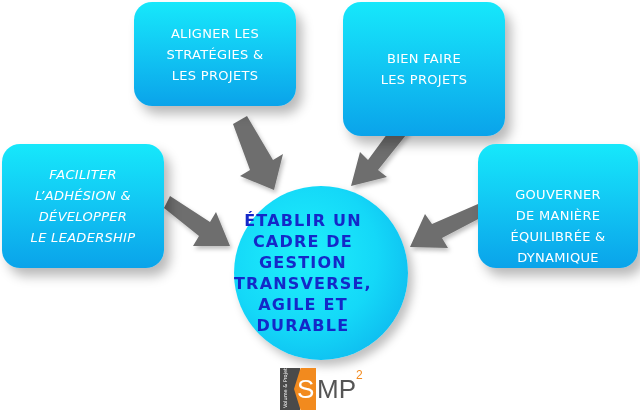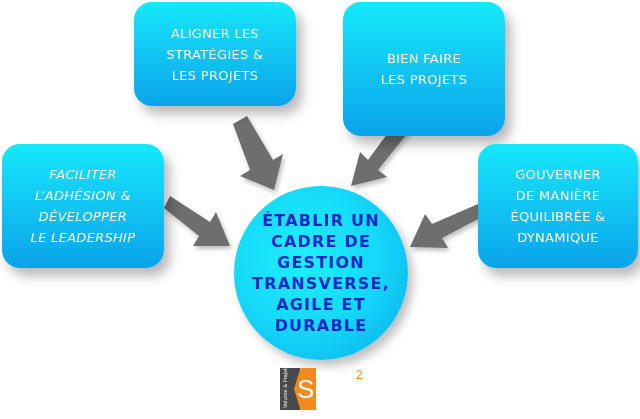--- a/index.html
+++ b/index.html
@@ -8,26 +8,26 @@
     position:absolute; border-radius:18px;
     background: linear-gradient(180deg, #16e8fb 0%, #12c9f4 45%, #0aa3ea 100%);
     box-shadow: 6px 8px 12px rgba(0,0,0,0.28);
     display:flex; align-items:center; justify-content:center; text-align:center;
     color:#ffffff; font-size:13px; line-height:21px; letter-spacing:0.3px;
   }
   .box .txt { white-space:pre-line; }
   #b-align { left:134px; top:2px; width:162px; height:104px; }
   #b-bien  { left:343px; top:2px; width:162px; height:134px; }
   #b-fac   { left:2px;   top:144px; width:162px; height:124px;font-style:italic; }
-  #b-gouv  { left:478px; top:144px; width:160px; height:124px; }
+  #b-gouv  { left:478px; top:144px; width:160px; height:124px;align-items:flex-end; }
   .circle {
     position:absolute; left:234px; top:186px; width:174px; height:174px; border-radius:50%;
     background: radial-gradient(circle at 40% 40%, #1ff0fc 0%, #14d8f8 50%, #0aa9ea 100%);
     box-shadow: 5px 6px 10px rgba(0,0,0,0.25);
-    display:flex; align-items:center; justify-content:center; text-align:center;
+    display:flex; align-items:center; text-align:center;
   }
   .circle .txt {
     white-space:pre-line; color:#1428c8; font-weight:bold;
     font-size:16px; line-height:21px; letter-spacing:1.2px;
     font-family:"DejaVu Sans", sans-serif;
   }
   svg.arrows { position:absolute; left:0; top:0; }
   .logo { position:absolute; left:280px; top:368px; width:90px; height:44px; }
   .logo .dark { position:absolute; left:0; top:0; width:20px; height:42px; background:#4a4a4a; }
   .logo .vtext { position:absolute; left:2px; top:40px; transform-origin:0 0; transform:rotate(-90deg); font-size:5px; color:#fff; white-space:nowrap; }
@@ -86,14 +86,15 @@
 TRANSVERSE,
 AGILE ET
 DURABLE</span>
 </div>
 
 <div class="logo">
   <div class="dark"></div>
   <div class="vtext">Volume &amp; Projets</div>
   <div class="orange"></div>
   <span class="s">S</span>
+  <span class="mp">MP</span>
   <span class="sup">2</span>
 </div>
 
 </body></html>

